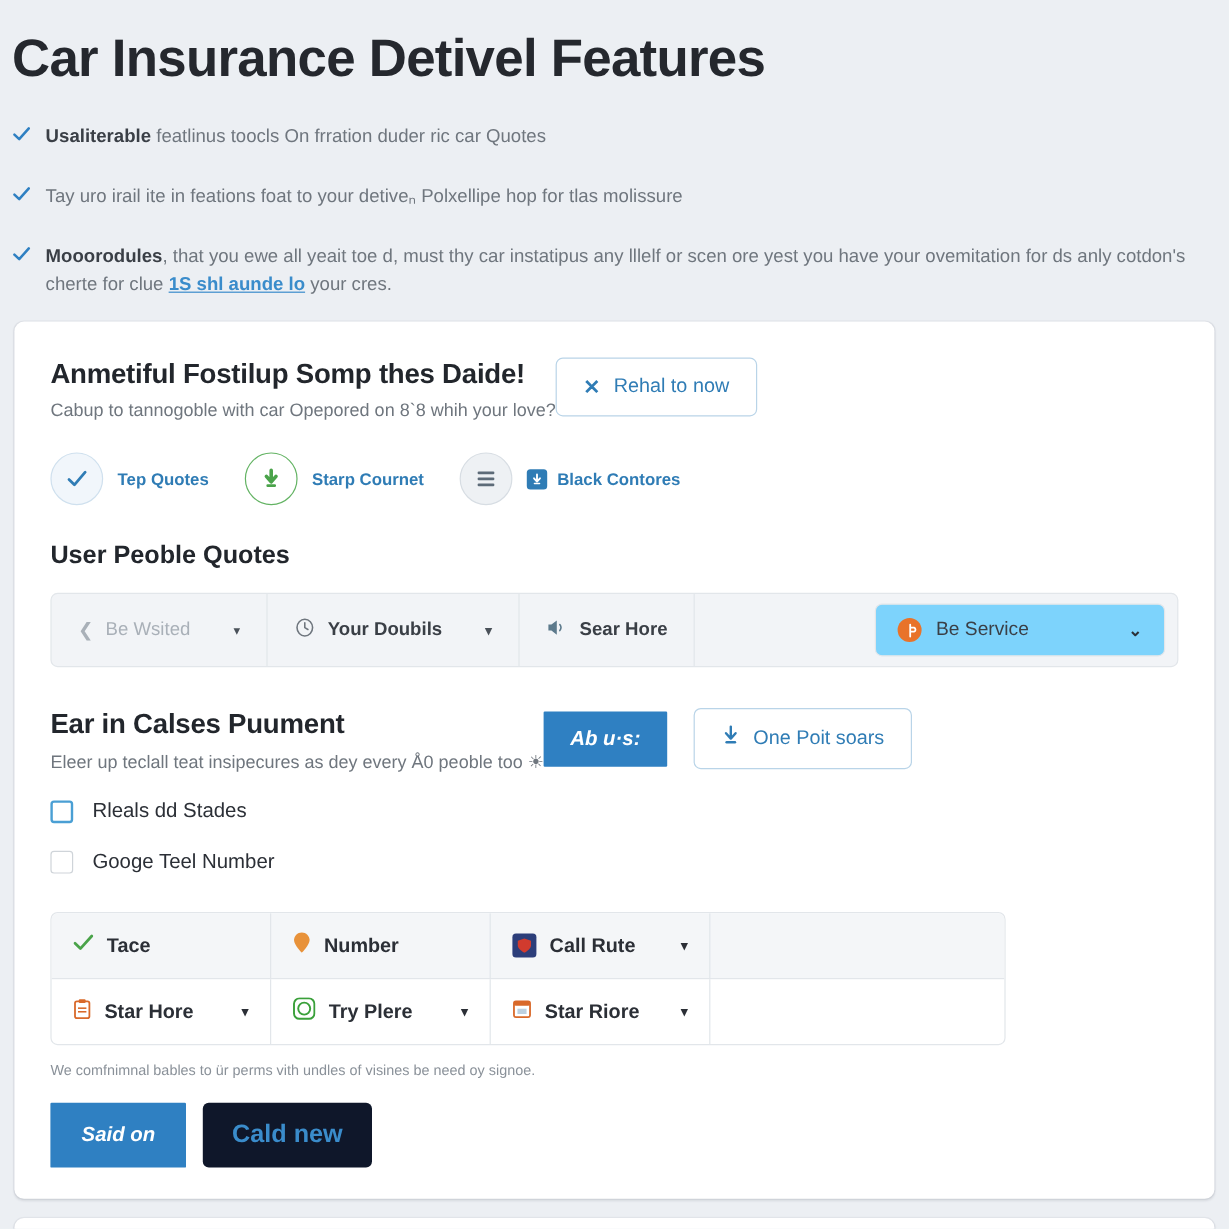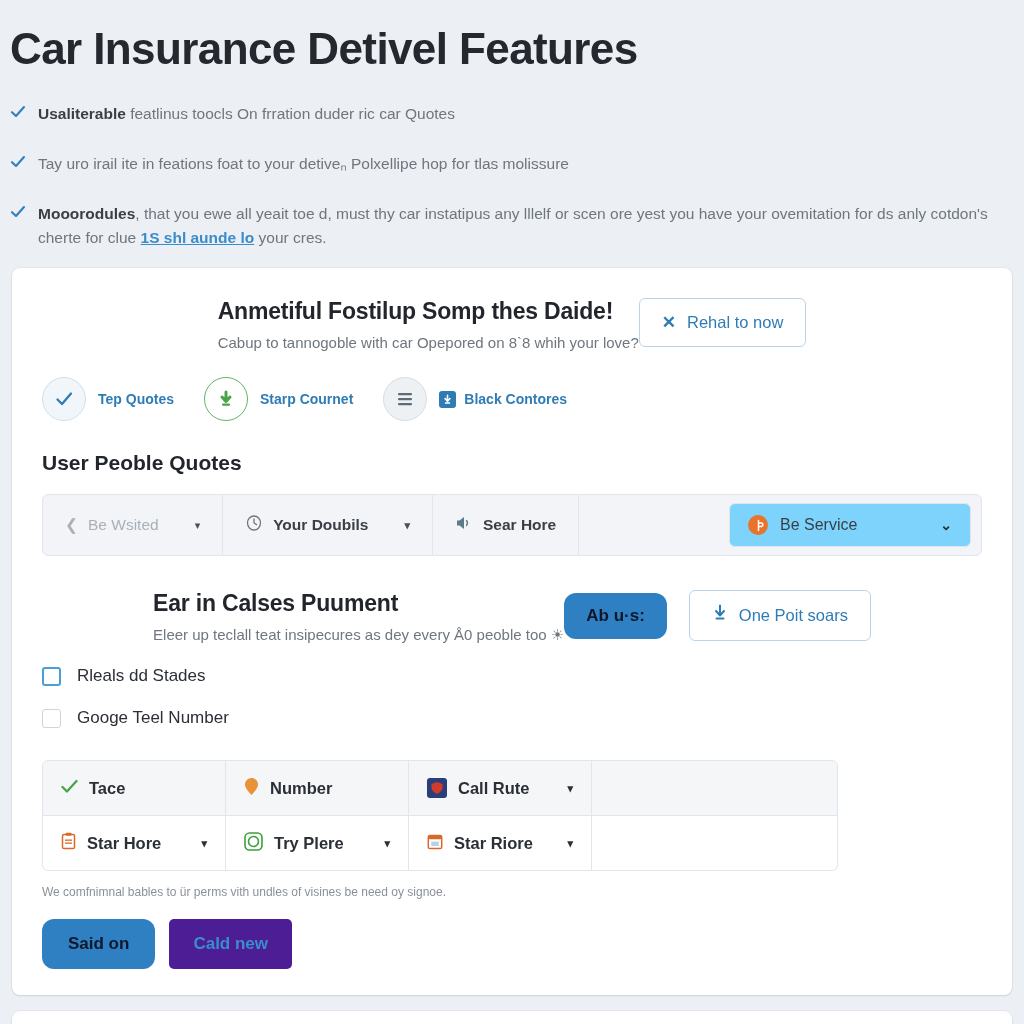--- a/index.html
+++ b/index.html
@@ -51,21 +51,21 @@
     margin: 18px 12px 0 12px;
     background: #ffffff;
     border-radius: 8px;
     box-shadow: 0 1px 2px rgba(20,30,50,.10), 0 0 0 1px rgba(20,30,50,.04);
     padding: 30px 30px 26px 30px;
   }
   .card + .card { margin-top: 16px; }
 
   .row-head {
     display: flex;
-    justify-content: center;
+    justify-content: flex-start;
     align-items: flex-start;
   }
   .sec-title {
     font-size: 23px;
     font-weight: bold;
     color: #22262c;
     letter-spacing: -0.2px;
   }
   .sec-sub {
     margin-top: 9px;
@@ -182,28 +182,29 @@
     background: #e8732a; color: #fff;
     display: flex; align-items: center; justify-content: center;
     font-size: 13px; font-weight: bold;
     flex: 0 0 auto;
   }
 
   
   .sec2 { margin-top: 34px; }
   .btn-solid {
     background: #2f80c2;
-    color: #0f172a;
+    color: #ffffff;
     border: none;
-    border-radius: 12px;
+    border-radius: 1px;
     font-size: 17px;
     font-weight: bold;
     padding: 13px 22px;
     cursor: pointer;
     white-space: nowrap;
+    font-style: italic;
   }
   .head-btns { display: flex; align-items: center; gap: 22px; }
 
   .check-row {
     display: flex;
     align-items: center;
     gap: 16px;
     margin-top: 22px;
     font-size: 17px;
     color: #2b2f36;
@@ -265,25 +266,25 @@
     font-size: 12px;
     flex: 0 0 auto;
   }
   .note {
     margin-top: 14px;
     font-size: 12px;
     color: #8a9199;
   }
   .foot-btns { display: flex; gap: 14px; margin-top: 20px; }
   .btn-ghost {
-    background: #4c1d95;
+    background: #0f172a;
     border: none;
     border-radius: 5px;
     color: #3a8ccb;
-    font-size: 17px;
+    font-size: 21px;
     font-weight: bold;
     padding: 15px 24px;
     cursor: pointer;
   }
   .btn-solid.big { padding: 15px 26px; }
   .card-stub { height: 60px; padding: 0; }
 </style>
 </head>
 <body>
 

